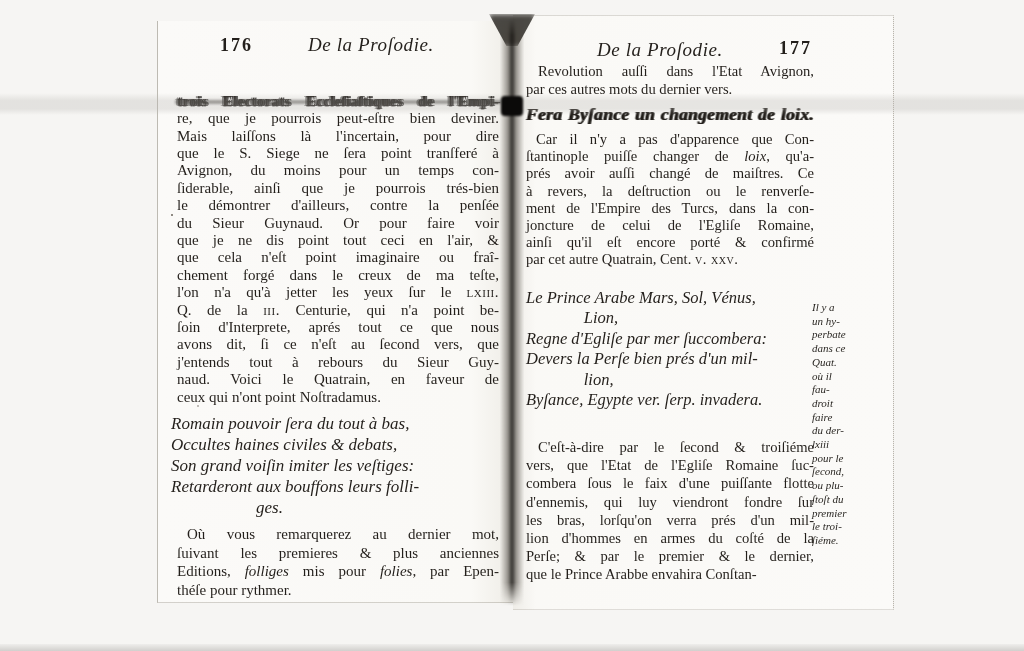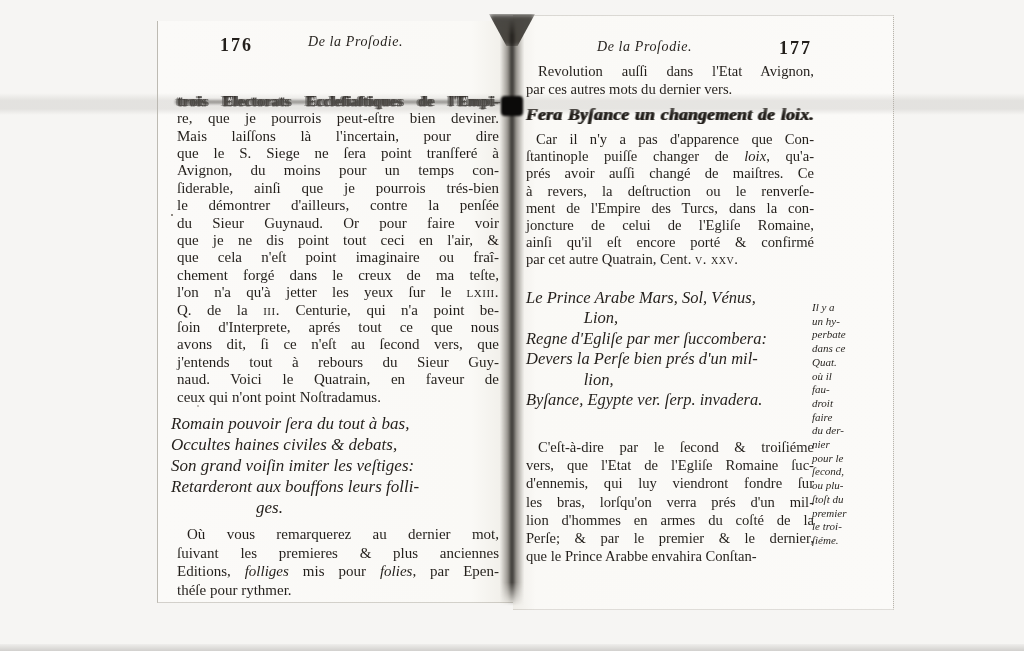--- a/index.html
+++ b/index.html
@@ -17,21 +17,21 @@
     background:linear-gradient(to right,#fbfaf8 0%,#faf9f6 88%,#efede7 99%);
   }
   .page-right {
     left:513px; top:15px; width:380px; height:593px;
     border-right:1px dotted rgba(140,135,125,0.55);
     border-top:1px solid rgba(160,155,147,0.35);
     border-bottom:1px solid rgba(160,155,147,0.30);
     background:linear-gradient(to right,#efede8 0%,#faf9f6 6%,#fbfaf8 100%);
   }
   .pagenum { position:absolute; font-size:18px; font-weight:600; letter-spacing:2px; }
-  .runtitle { position:absolute; font-style:italic; font-size:14px; letter-spacing:0.6px; }
+  .runtitle { position:absolute; font-style:italic; font-size:19px; letter-spacing:0.6px; }
   .page-left  .pagenum { left:62px;  top:14px; }
   .page-left  .runtitle{ left:150px; top:13px; }
   .page-right .runtitle{ left:84px;  top:23px; }
   .page-right .pagenum { left:266px; top:22px; }
 
   .col { position:absolute; }
   .page-left  .col { left:19px; width:322px; }
   .page-right .col { left:13px; width:288px; }
 
   .line { min-height:1em; }
@@ -186,33 +186,34 @@
         <div class="line">Il y a</div>
         <div class="line">un hy-</div>
         <div class="line">perbate</div>
         <div class="line">dans ce</div>
         <div class="line">Quat.</div>
         <div class="line">où il</div>
         <div class="line">fau-</div>
         <div class="line">droit</div>
         <div class="line">faire</div>
         <div class="line">du der-</div>
-        <div class="line">nier</div>
+        <div class="line">lxiii</div>
         <div class="line">pour le</div>
         <div class="line">ſecond,</div>
         <div class="line">ou plu-</div>
         <div class="line">ſtoſt du</div>
         <div class="line">premier</div>
         <div class="line">le troi-</div>
         <div class="line">ſiéme.</div>
       </div>
 
     <div class="col" id="r-para2">
         <div class="line j" style="text-indent: 12px;">C'eſt-à-dire par le ſecond &amp; troiſiéme</div>
         <div class="line j">vers, que l'Etat de l'Egliſe Romaine ſuc-</div>
+        <div class="line j">combera ſous le faix d'une puiſſante flotte</div>
         <div class="line j">d'ennemis, qui luy viendront fondre ſur</div>
         <div class="line j">les bras, lorſqu'on verra prés d'un mil-</div>
         <div class="line j">lion d'hommes en armes du coſté de la</div>
         <div class="line j">Perſe; &amp; par le premier &amp; le dernier,</div>
         <div class="line">que le Prince Arabbe envahira Conſtan-</div>
       </div>
   </div>
 
   <div class="scan-band"></div>
   <div class="gutter-wedge"></div>

